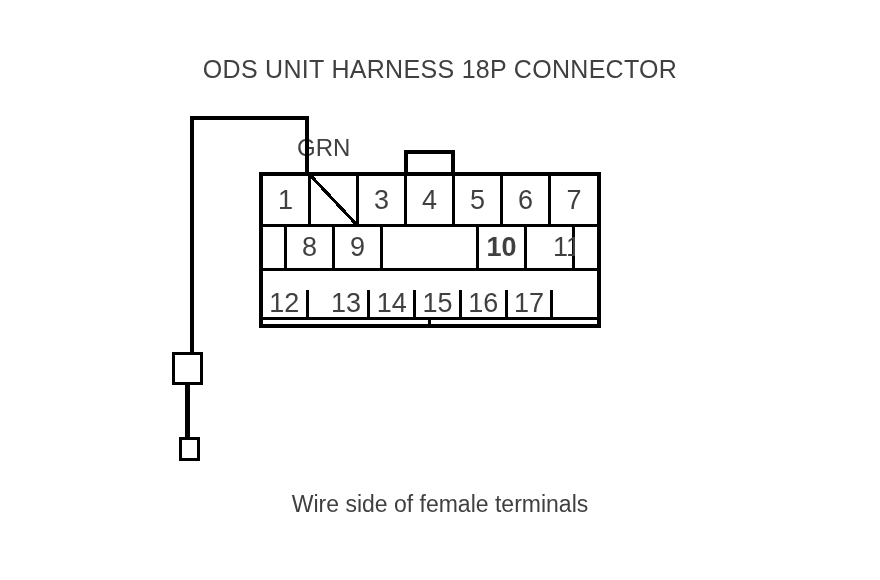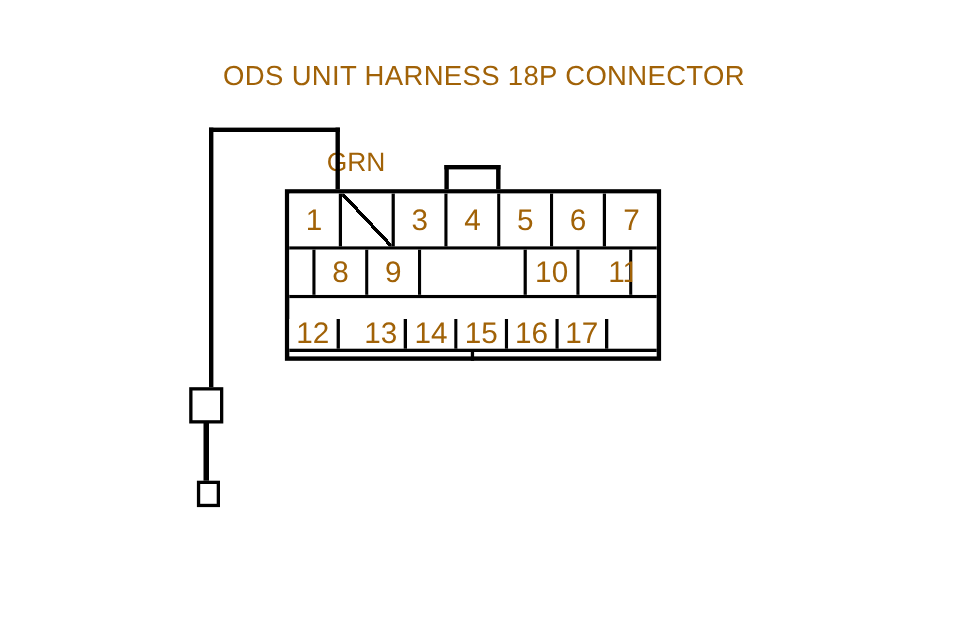--- a/index.html
+++ b/index.html
@@ -7,21 +7,21 @@
     padding: 0;
     background: #ffffff;
   }
   #canvas {
     position: relative;
     width: 856px;
     height: 580px;
     background: #ffffff;
     overflow: hidden;
     font-family: "Liberation Sans", sans-serif;
-    color: #a16207;
+    color: #404040;
   }
 
   
   .title {
     position: absolute;
     left: 0;
     top: 55px;
     width: 880px;
     text-align: center;
     font-size: 25px;
@@ -164,32 +164,33 @@
         <div class="cell" style="width: 48px;">4</div>
         <div class="cell" style="width: 48px;">5</div>
         <div class="cell" style="width: 48px;">6</div>
         <div class="cell" style="width: 46px;">7</div>
       </div>
     <div class="row row-2">
         <div class="cell" style="width: 24px;"></div>
         <div class="cell" style="width: 48px;">8</div>
         <div class="cell" style="width: 48px;">9</div>
         <div class="cell" style="width: 96px;"></div>
-        <div class="cell" style="width: 48px;">10</div>
+        <div class="cell" style="width: 48px; font-weight: bold;">10</div>
         <div class="cell" style="width: 48px; padding-left: 35px;">11</div>
         <div class="cell" style="width: 22px;"></div>
       </div>
     <div class="row row-3">
         <div class="cell" style="width: 48px;">12</div>
         <div class="cell" style="width: 48px; margin-left: 16px;">13</div>
         <div class="cell" style="width: 48px;">14</div>
         <div class="cell" style="width: 48px;">15</div>
         <div class="cell" style="width: 48px;">16</div>
         <div class="cell" style="width: 48px;">17</div>
         <div class="cell diag" style="width: 46px;"></div>
       </div>
     <div class="row row-strip">
         <div class="strip-seg" style="width: 168px;"></div>
         <div class="strip-seg" style="width: 166px;"></div>
       </div>
   </div>
 
+  <div class="caption">Wire side of female terminals</div>
 </div>
 
 </body></html>

